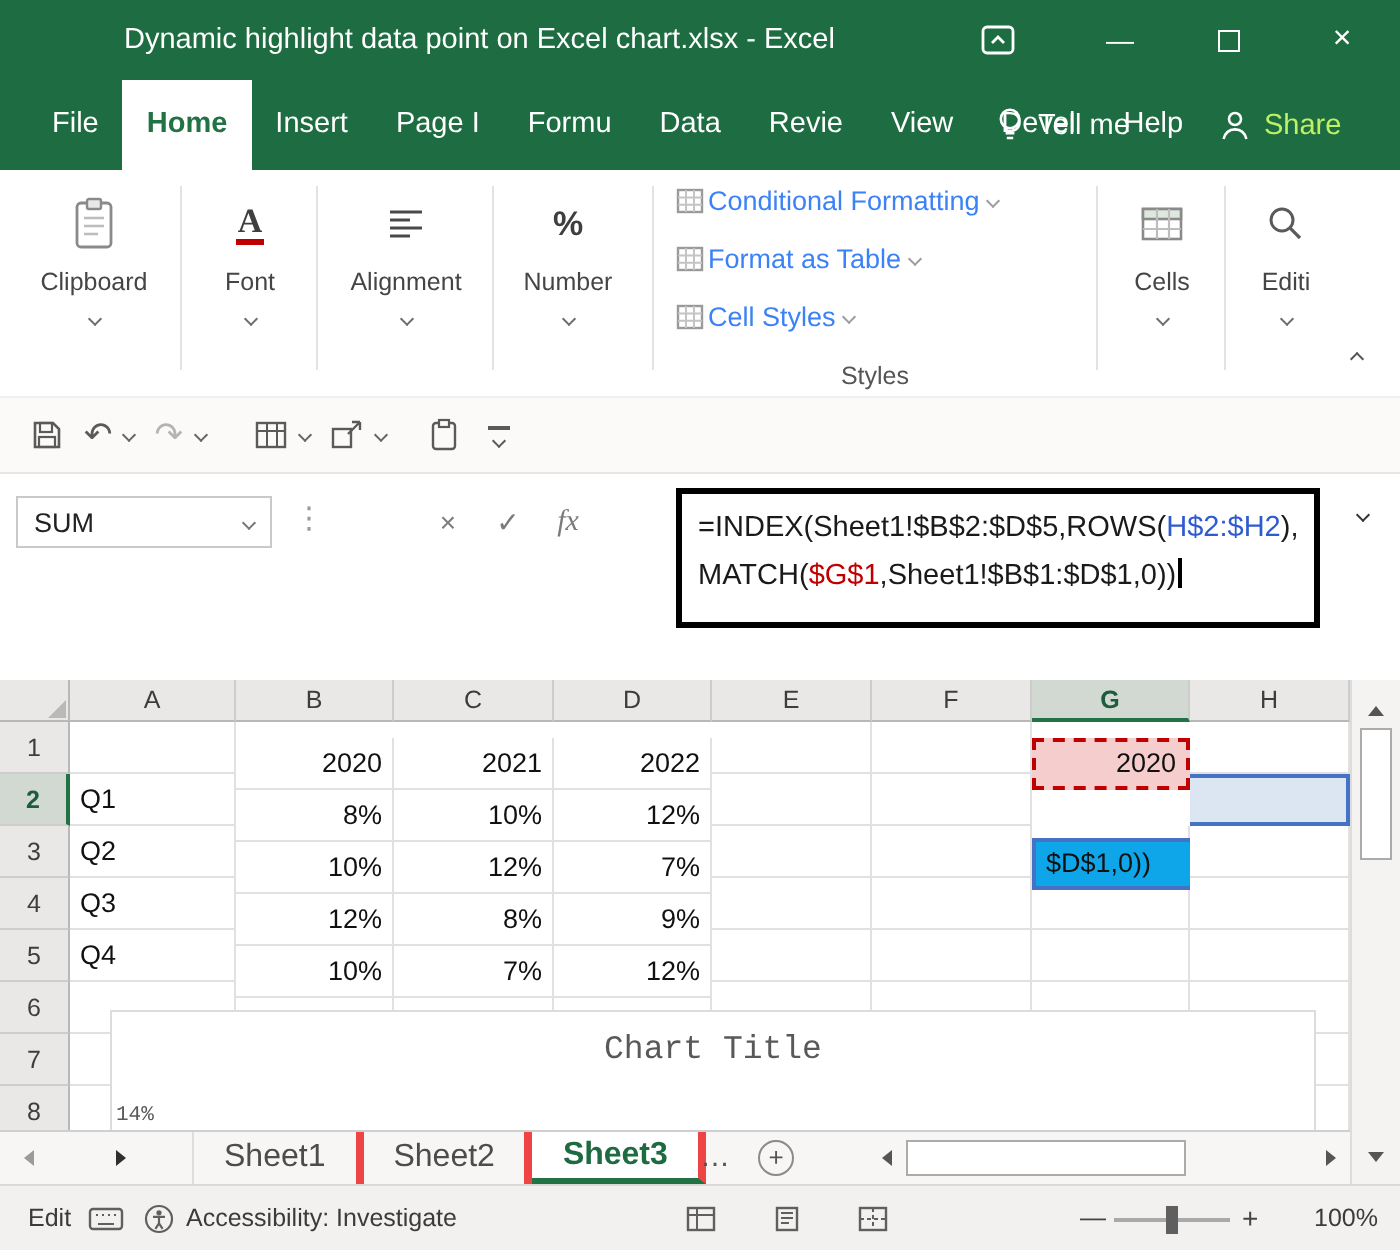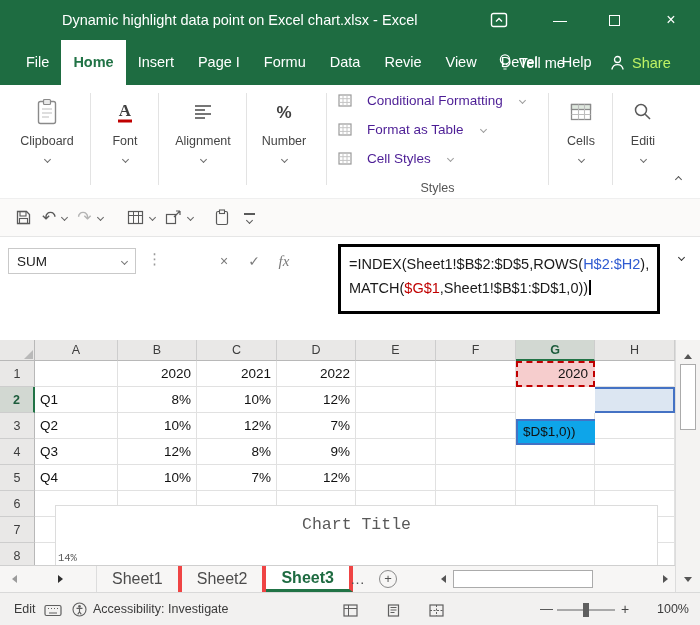--- a/index.html
+++ b/index.html
@@ -28,21 +28,21 @@
   
   #ribbon { position:absolute; left:0; top:85px; width:700px; height:113px; background:#fff; }
   .gsep { position:absolute; top:8px; height:92px; width:1px; background:#e3e3e3; }
   .cgroup { position:absolute; top:8px; display:flex; flex-direction:column; align-items:center; }
   .cgroup .gicon { height:38px; display:flex; align-items:center; justify-content:center; }
   .cgroup .glabel { font-size:12.5px; color:#454545; margin-top:3px; white-space:nowrap; }
   .cgroup > .chev { margin-top:9px; color:#6d6d6d; }
   .chev { display:inline-block; width:5px; height:5px; border-right:1.4px solid currentColor; border-bottom:1.4px solid currentColor; transform:rotate(45deg); }
   .chev.up { transform:rotate(-135deg); }
   #styles-group { position:absolute; left:330px; top:0; width:215px; height:113px; }
-  .sitem { height:28px; display:flex; align-items:center; gap:15px; padding-left:8px; color:#4c1d95; font-size:13.5px; margin-top:1px; white-space:nowrap; }
+  .sitem { height:28px; display:flex; align-items:center; gap:2px; padding-left:8px; color:#3b82f6; font-size:13.5px; margin-top:1px; white-space:nowrap; }
   .sitem .chev { color:#9d9d9d; margin-left:2px; }
   #styles-label { position:absolute; left:0; bottom:3px; width:100%; text-align:center; font-size:12.5px; color:#555; }
   #ribbon-collapse { position:absolute; left:676px; top:92px; color:#555; }
 
   
   #qat { position:absolute; left:0; top:198px; width:700px; height:39px; background:#fbfaf9; border-top:1px solid #efefef; border-bottom:1px solid #e6e6e6; display:flex; align-items:center; }
   .qat-btn { display:flex; align-items:center; justify-content:center; height:30px; padding:0 5px; color:#5a5a5a; }
   .qat-chev { color:#666; margin-left:1px; margin-right:5px; }
   #qat .glyph { font-size:17px; line-height:17px; }
   .disabled { color:#b4b4b4 !important; }
@@ -66,21 +66,21 @@
 
   
   #grid { position:absolute; left:0; top:340px; width:675px; height:252px; background:#fff; overflow:hidden; }
   .colhead { position:absolute; top:0; height:21px; line-height:21px; text-align:center; font-size:12.5px; color:#3d3d3d; background:#e9e8e7; border-right:1px solid #cdcdcd; border-bottom:1px solid #b8b8b8; }
   .colhead.sel { background:#d2d8d2; border-bottom:2px solid #217346; color:#1d5c3c; font-weight:700; }
   #corner { position:absolute; left:0; top:0; width:35px; height:21px; background:#e9e8e7; border-right:1px solid #b8b8b8; border-bottom:1px solid #b8b8b8; }
   #corner .ctri { position:absolute; right:1px; bottom:1px; width:0; height:0; border-left:9px solid transparent; border-bottom:9px solid #b9b9b9; }
   .rowhead { position:absolute; left:0; width:35px; text-align:center; font-size:12.5px; color:#3d3d3d; background:#e9e8e7; border-right:1px solid #b8b8b8; border-bottom:1px solid #cdcdcd; }
   .rowhead.sel { background:#d2d8d2; border-right:2px solid #217346; color:#1d5c3c; font-weight:700; }
   .cell { position:absolute; border-right:1px solid #e1e1e1; border-bottom:1px solid #e1e1e1; font-size:13.5px; padding:0 5px; white-space:nowrap; overflow:hidden; color:#111; background:transparent; }
-  .cell.right { text-align:right; }
+  .cell.right { text-align:right;margin-top:8px; }
   .cell.red-ref { background:#f6cdcd; border:2px dashed #c00000; z-index:2; }
   .cell.editing { background:#0ea5e9; border:2px solid #4472c4; border-right:none; z-index:3; overflow:visible;margin-top:32px; }
   .cell.blue-ref { background:#dce6f2; border:2px solid #4472c4; border-left:none; z-index:3; }
 
   
   #chart { position:absolute; left:55px; top:165px; width:603px; height:86px; background:#fff; border:1px solid #dcdcdc; z-index:4;font-family:Liberation Mono, monospace; }
   #chart-title { margin-top:9px; text-align:center; font-size:16.5px; color:#595959; }
   #chart-axis { position:absolute; left:2px; top:46px; font-size:10.5px; color:#595959; }
 
   

